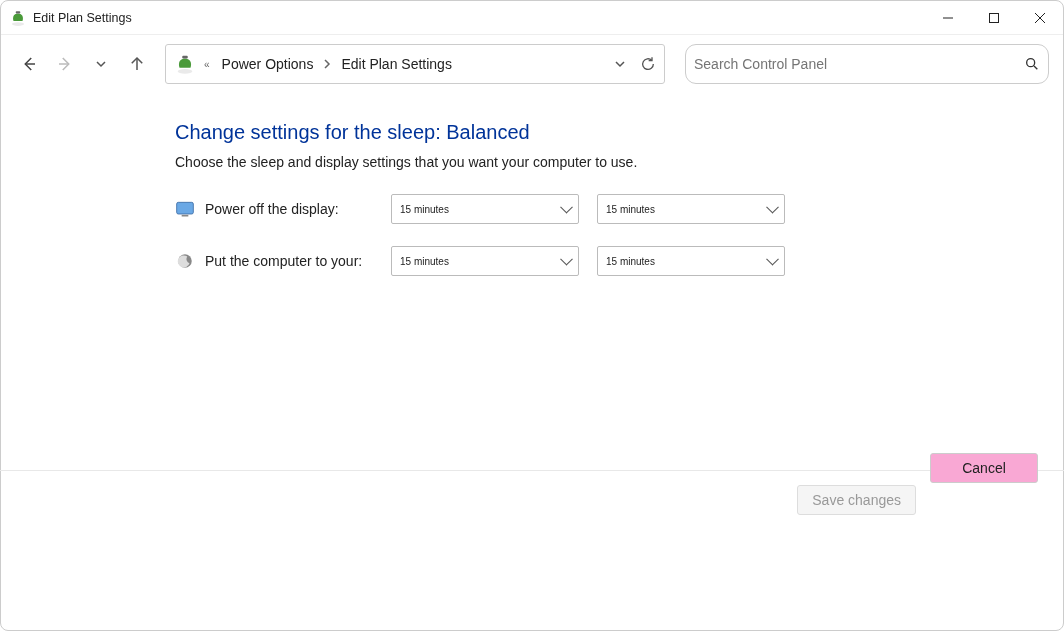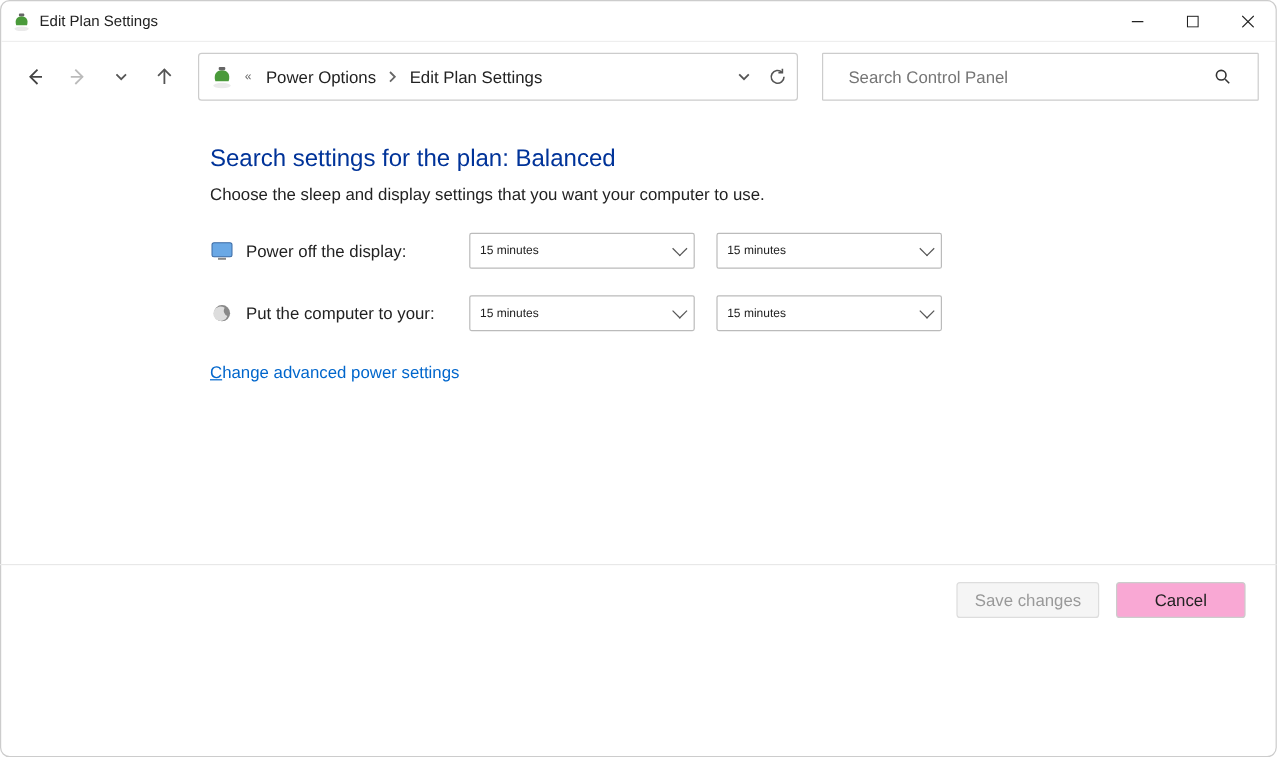--- a/index.html
+++ b/index.html
@@ -15,21 +15,21 @@
 
   
   .navrow { height: 58px; display: flex; align-items: center; padding: 0 14px; gap: 8px; }
   .navarrow { width: 28px; height: 28px; display: flex; align-items: center; justify-content: center; color: #555; }
   .navarrow.dim { color: #aaa; }
   .addressbar { flex: 0 0 500px; border: 1px solid #ccc; border-radius: 3px; height: 40px; display: flex; align-items: center; padding: 0 8px; margin-left: 6px; gap: 6px; }
   .addr-icon { width: 22px; height: 22px; }
   .crumb { font-size: 14px; color: #222; padding: 2px 4px; white-space: nowrap; }
   .addr-chevron { color: #666; font-size: 10px; padding: 0 2px; }
   .addr-right { margin-left: auto; display: flex; align-items: center; gap: 14px; }
-  .searchbar { flex: 1; border: 1px solid #ccc; border-radius: 1px; height: 40px; display: flex; align-items: center; padding: 0 21px; margin-left: 12px; }
+  .searchbar { flex: 1; border: 1px solid #ccc; border-radius: 11px; height: 40px; display: flex; align-items: center; padding: 0 8px; margin-left: 12px; }
   .searchinput { border: none; outline: none; flex: 1; font-size: 14px; color: #666; }
   .searchicon { color: #333; }
 
   
   .content { padding: 28px 0 0 174px; }
   .heading { color: #003399; font-size: 20px; font-weight: 400; margin-bottom: 10px; }
   .subtext { font-size: 14px; color: #222; margin-bottom: 24px; }
 
   .cols-header { display: flex; margin-left: 258px; margin-bottom: 20px; }
   .col-header { display: flex; align-items: center; gap: 10px; }
@@ -44,21 +44,21 @@
   .select { width: 100%; height: 30px; border: 1px solid #bbb; border-radius: 2px; padding: 0 24px 0 8px; font-size: 10px; color: #222; background: #fff; appearance: none; position: relative; }
   .select-container { position: relative; width: 188px; margin-right: 18px; }
   .select-container::after { content: ""; position: absolute; right: 8px; top: 50%; width: 8px; height: 8px; border-right: 1.5px solid #555; border-bottom: 1.5px solid #555; transform: translateY(-70%) rotate(45deg); pointer-events: none; }
 
   .link { display: block; font-size: 14px; color: #0066cc; margin-top: 26px; cursor: pointer; }
   .link .u { text-decoration: underline; }
 
   
   .footer { position: absolute; bottom: 116px; right: 26px; display: flex; gap: 14px; }
   .btn { min-width: 108px; height: 30px; border: 1px solid #ccc; border-radius: 3px; background: #f9a8d4; font-size: 14px; display: flex; align-items: center; justify-content: center; padding: 0 14px; }
-  .btn.disabled { color: #999; background: #f5f5f5; border-color: #ddd; }
+  .btn.disabled { color: #999; background: #f5f5f5; border-color: #ddd; margin-top: 32px; }
   .btn.enabled { color: #222; cursor: pointer; }
 
   .divider { position: absolute; bottom: 160px; left: 0; right: 0; height: 1px; background: #e8e8e8; }
 </style>
 </head>
 <body>
 
 <div class="titlebar">
   <svg class="title-icon" viewBox="0 0 24 24">
     <ellipse cx="12" cy="20" rx="8" ry="2.5" fill="#eaeaea"></ellipse>
@@ -136,21 +136,21 @@
   <div class="searchbar">
     <input class="searchinput" placeholder="Search Control Panel" style="">
     <svg class="searchicon" width="16" height="16" viewBox="0 0 24 24">
         <circle cx="10" cy="10" r="6" fill="none" stroke="#333" stroke-width="2"></circle>
         <line x1="15" y1="15" x2="20" y2="20" stroke="#333" stroke-width="2"></line>
       </svg>
   </div>
 </div>
 
 <div class="content">
-  <div class="heading">Search settings for the plan: Balanced</div>
+  <div class="heading">Change settings for the sleep: Balanced</div>
   <div class="subtext">Choose the sleep and display settings that you want your computer to use.</div>
 
 
   <div class="setting-row">
     <div class="row-icon">
       <svg width="20" height="20" viewBox="0 0 24 24">
           <rect x="2" y="4" width="20" height="14" rx="2" fill="#6aa8e5" stroke="#3a6aa5"></rect>
           <rect x="8" y="19" width="8" height="2" fill="#888"></rect>
         </svg>
     </div>
@@ -180,21 +180,20 @@
         <option>15 minutes</option>
       </select>
     </div>
     <div class="select-container">
       <select class="select">
         <option>15 minutes</option>
       </select>
     </div>
   </div>
 
-  <a class="link"><span class="u">C</span><span>hange advanced power settings</span></a>
 </div>
 
 <div class="divider"></div>
 
 <div class="footer">
   <button class="btn disabled">Save changes</button>
   <button class="btn enabled">Cancel</button>
 </div>
 
 </body></html>

